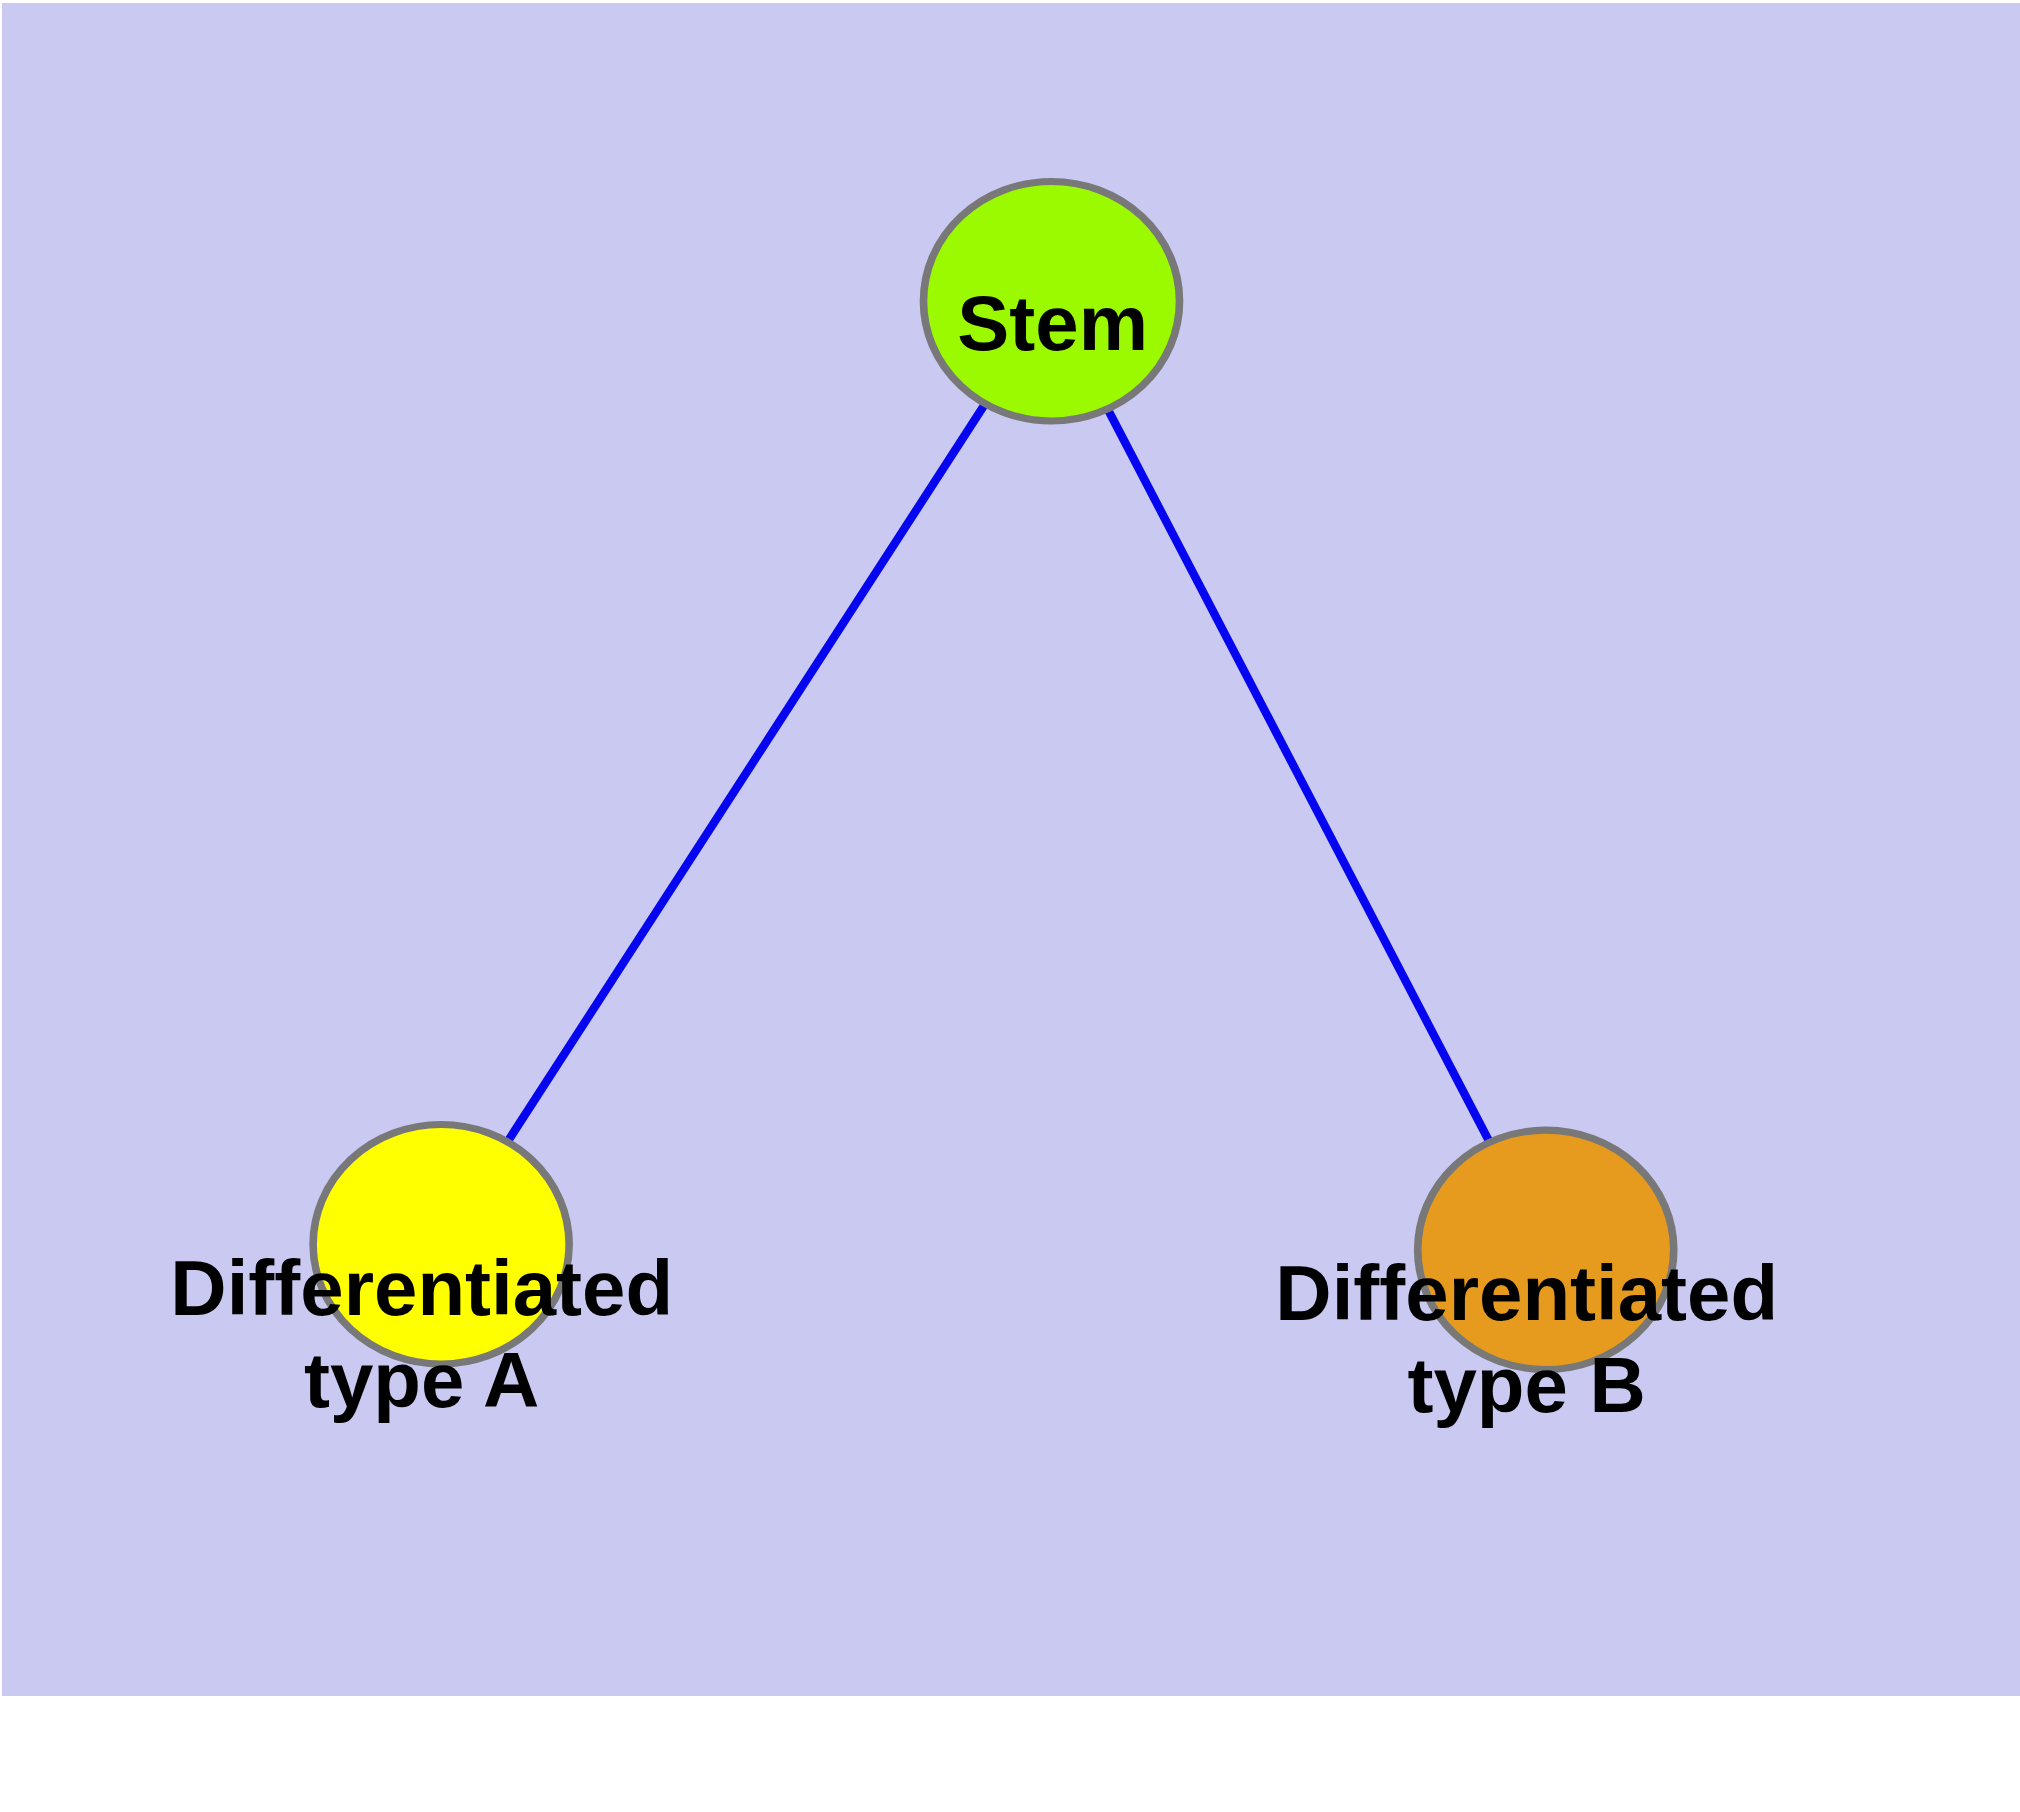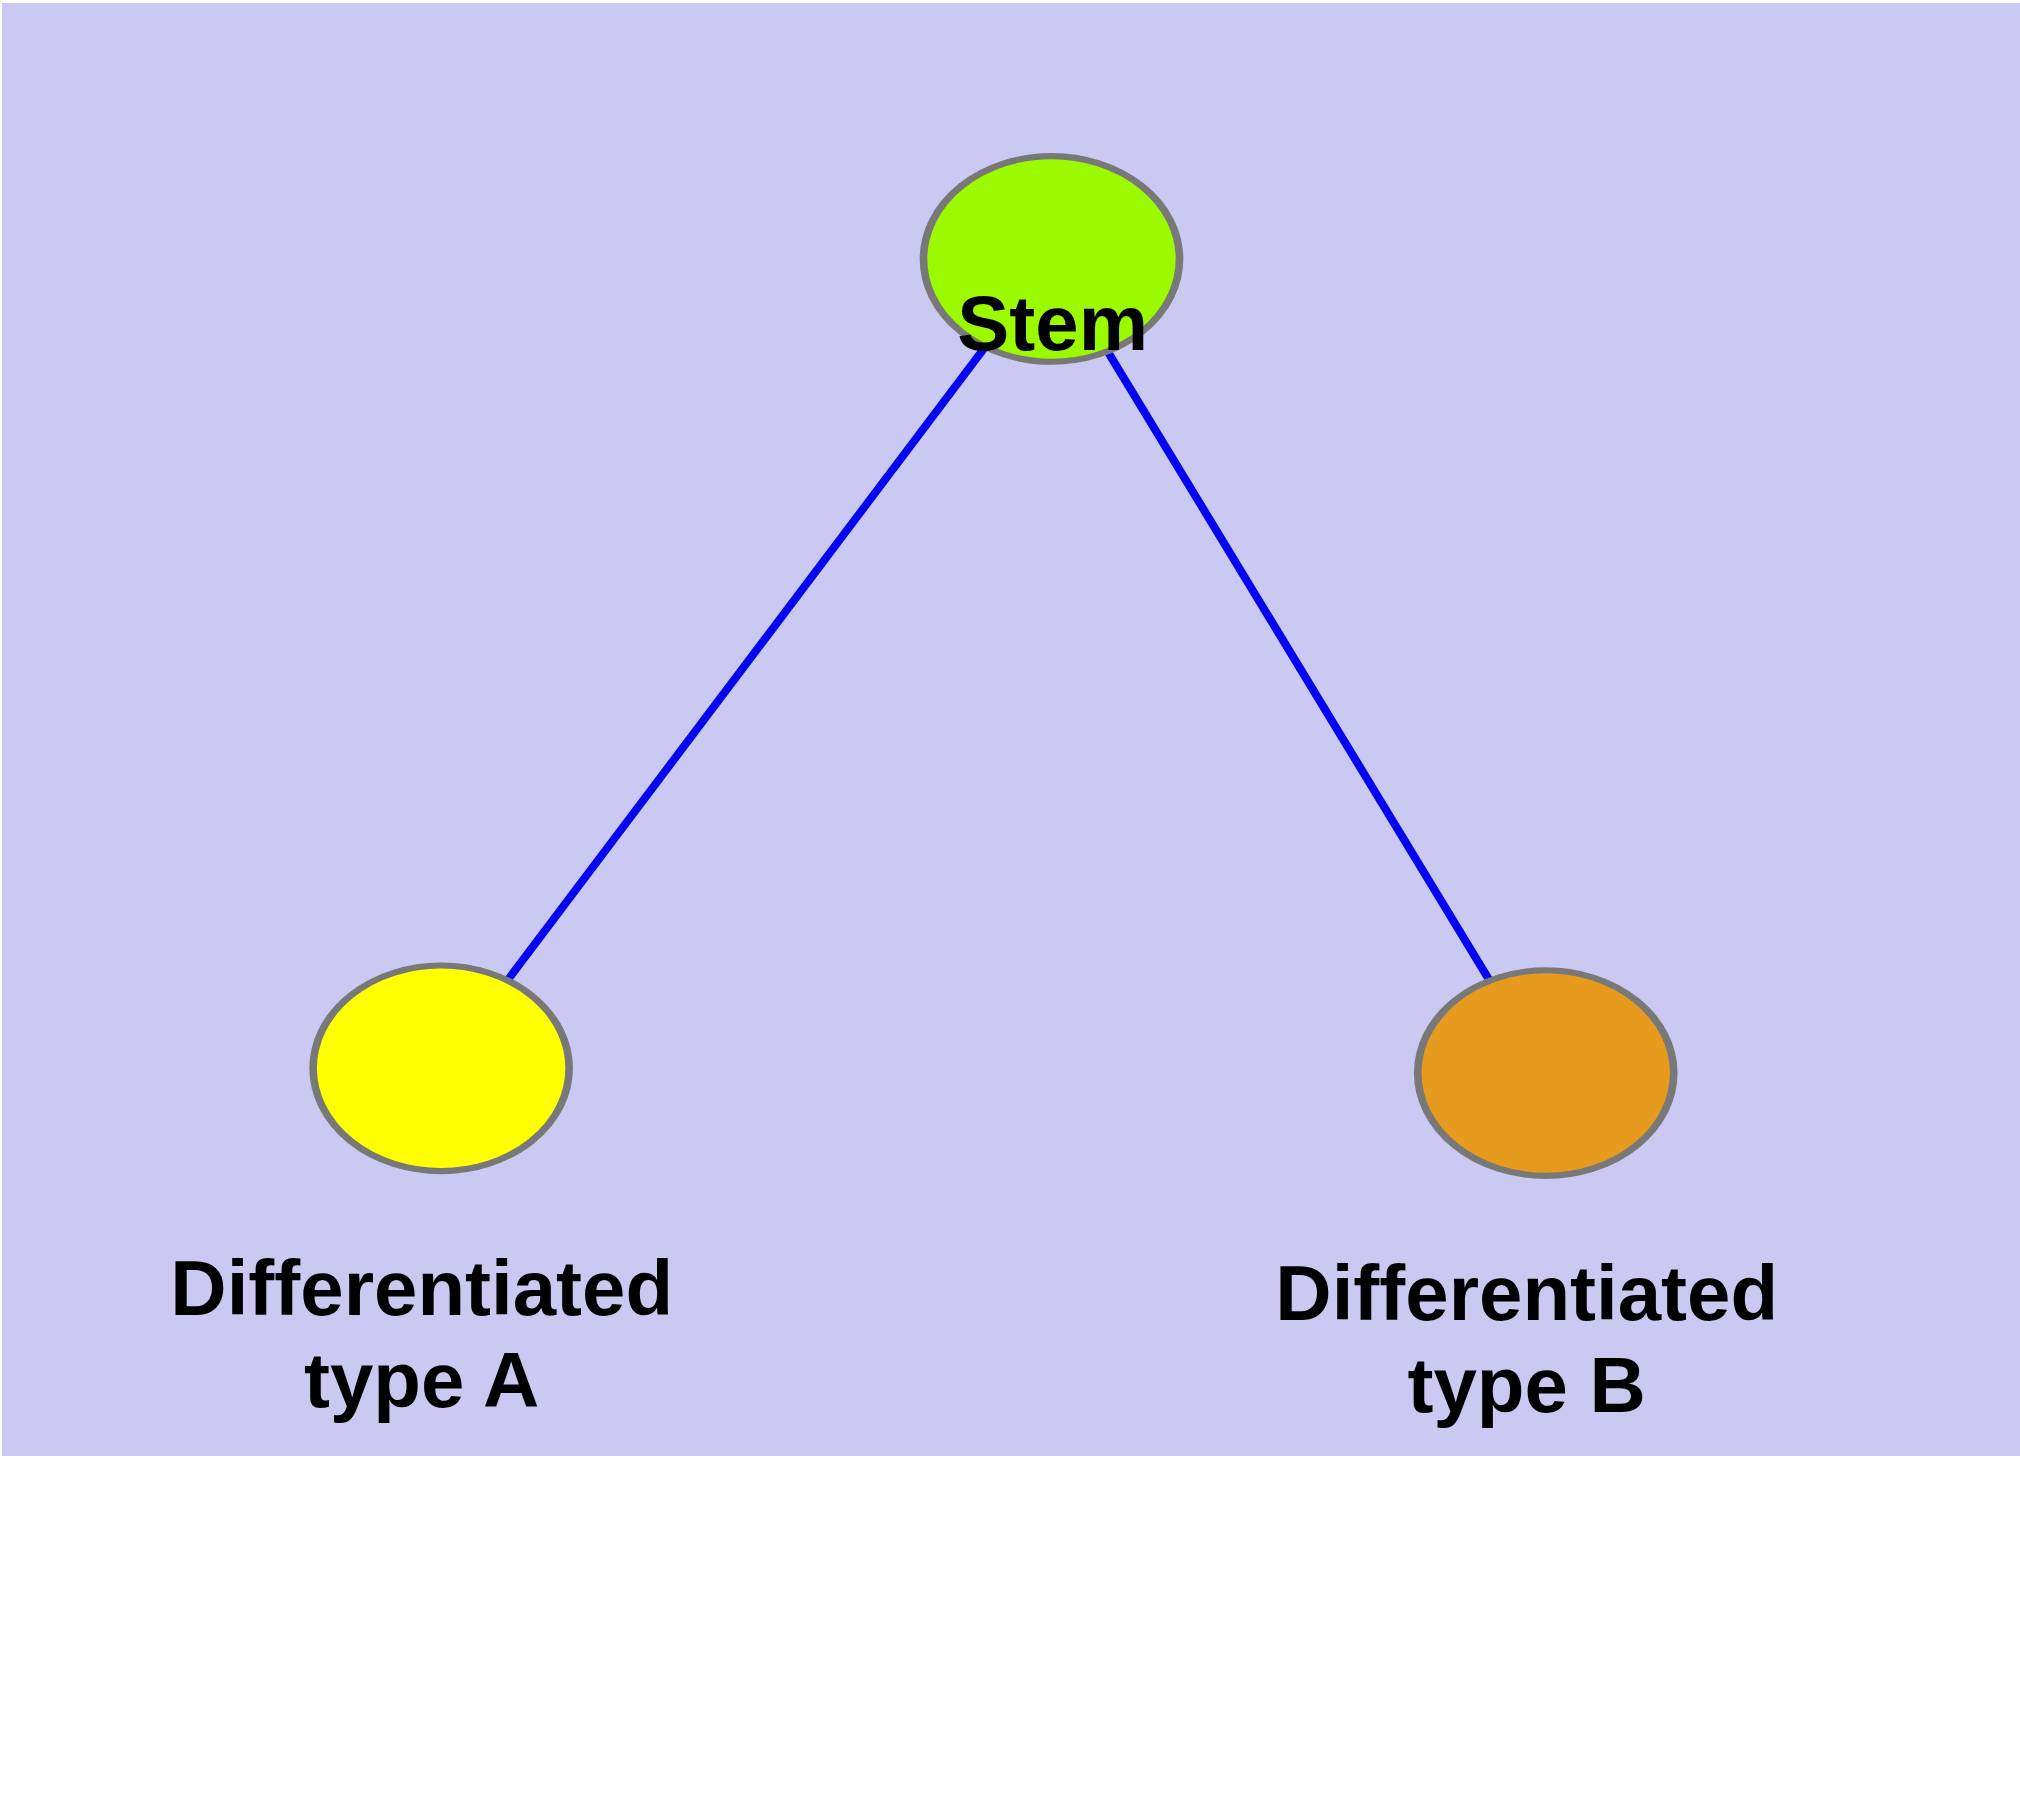--- a/index.html
+++ b/index.html
@@ -4,21 +4,21 @@
 <style>
   html, body {
     margin: 0;
     padding: 0;
     background: #ffffff;
     font-family: "Liberation Sans", sans-serif;
   }
   .stage {
     position: relative;
     width: 2021px;
-    height: 1456px;
+    height: 1696px;
     overflow: hidden;
     background: #ffffff;
   }
   .canvas {
     position: absolute;
     top: 3.4px;
     left: 1.7px;
     right: 0;
     bottom: 0;
   }

